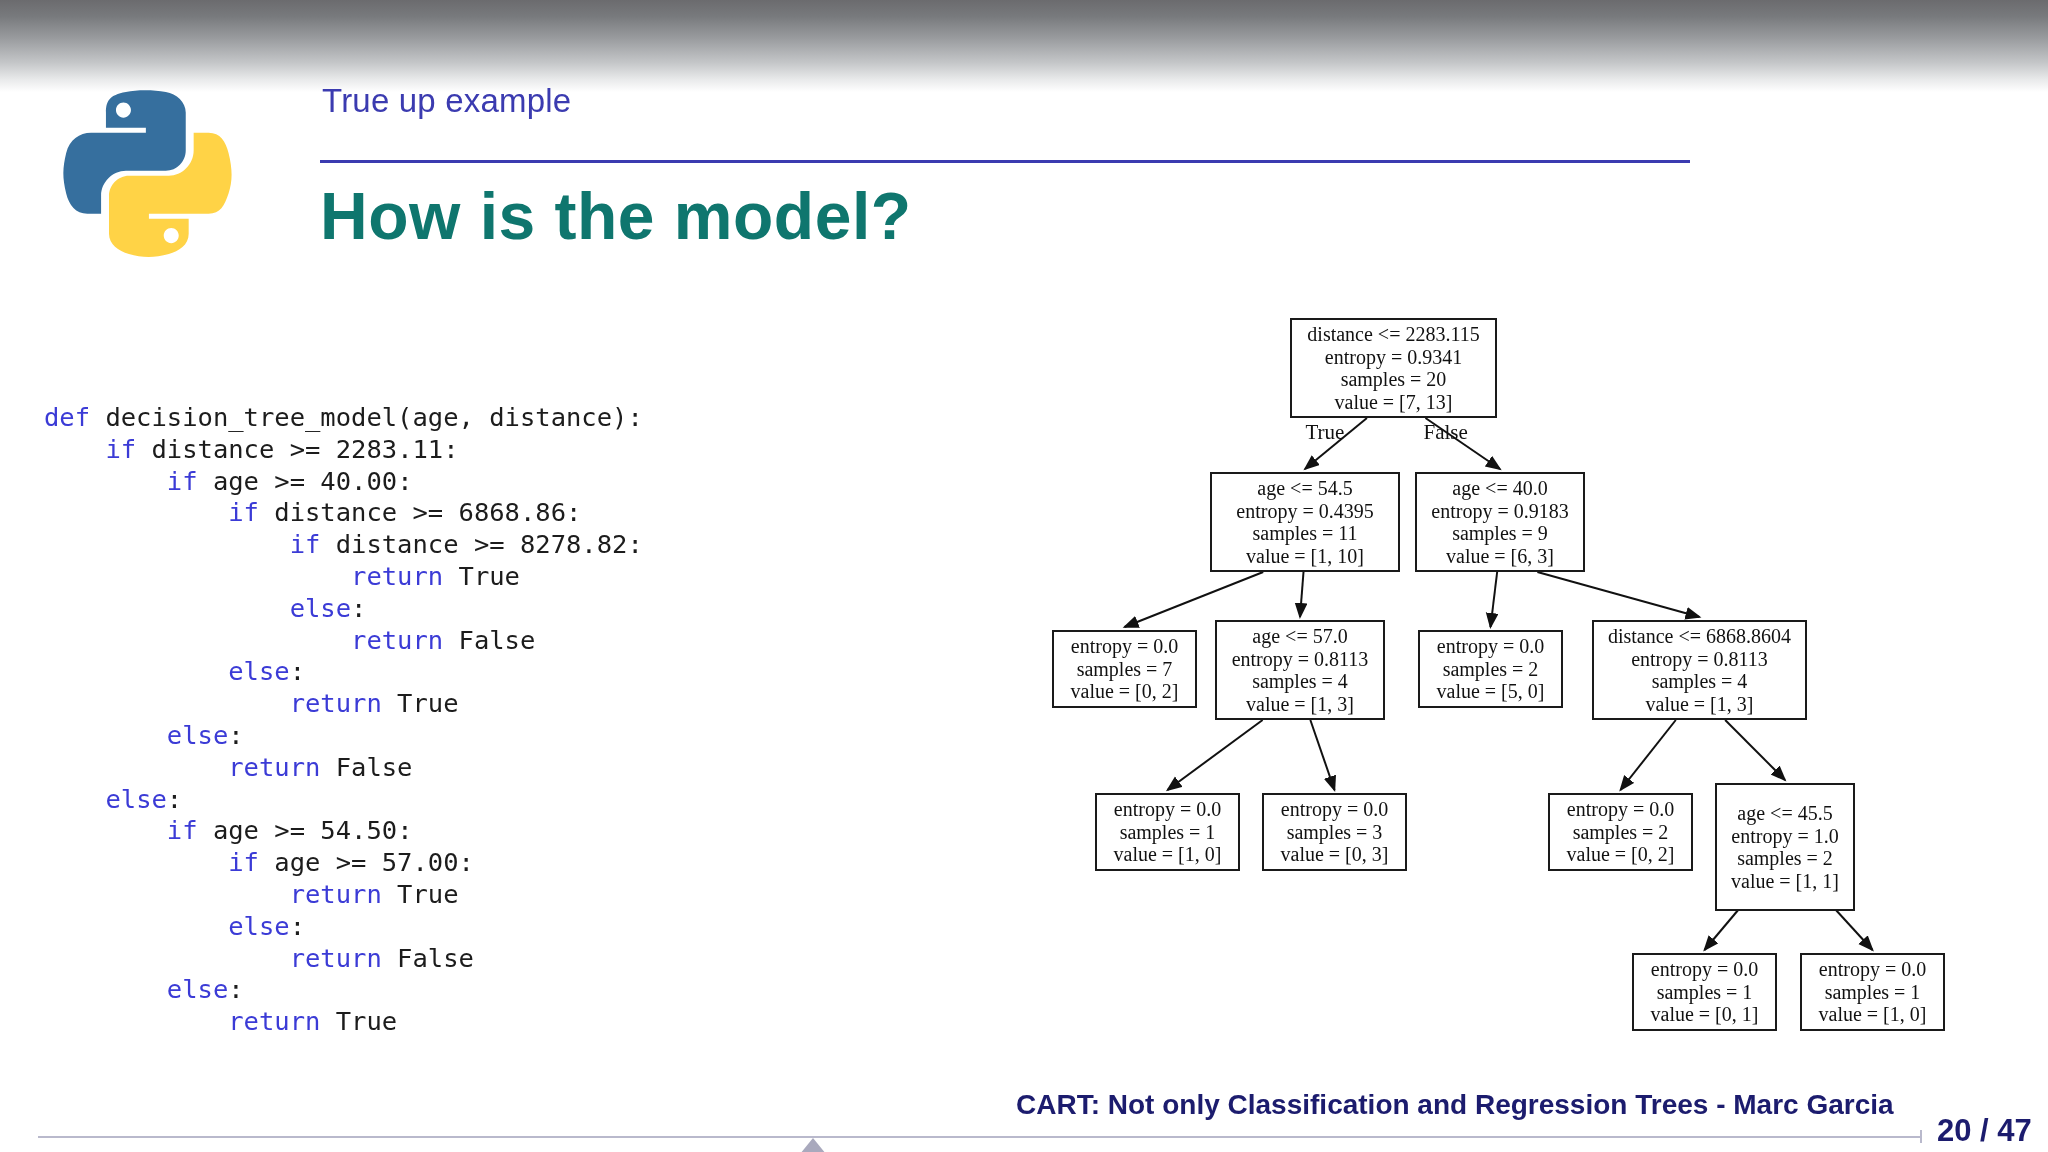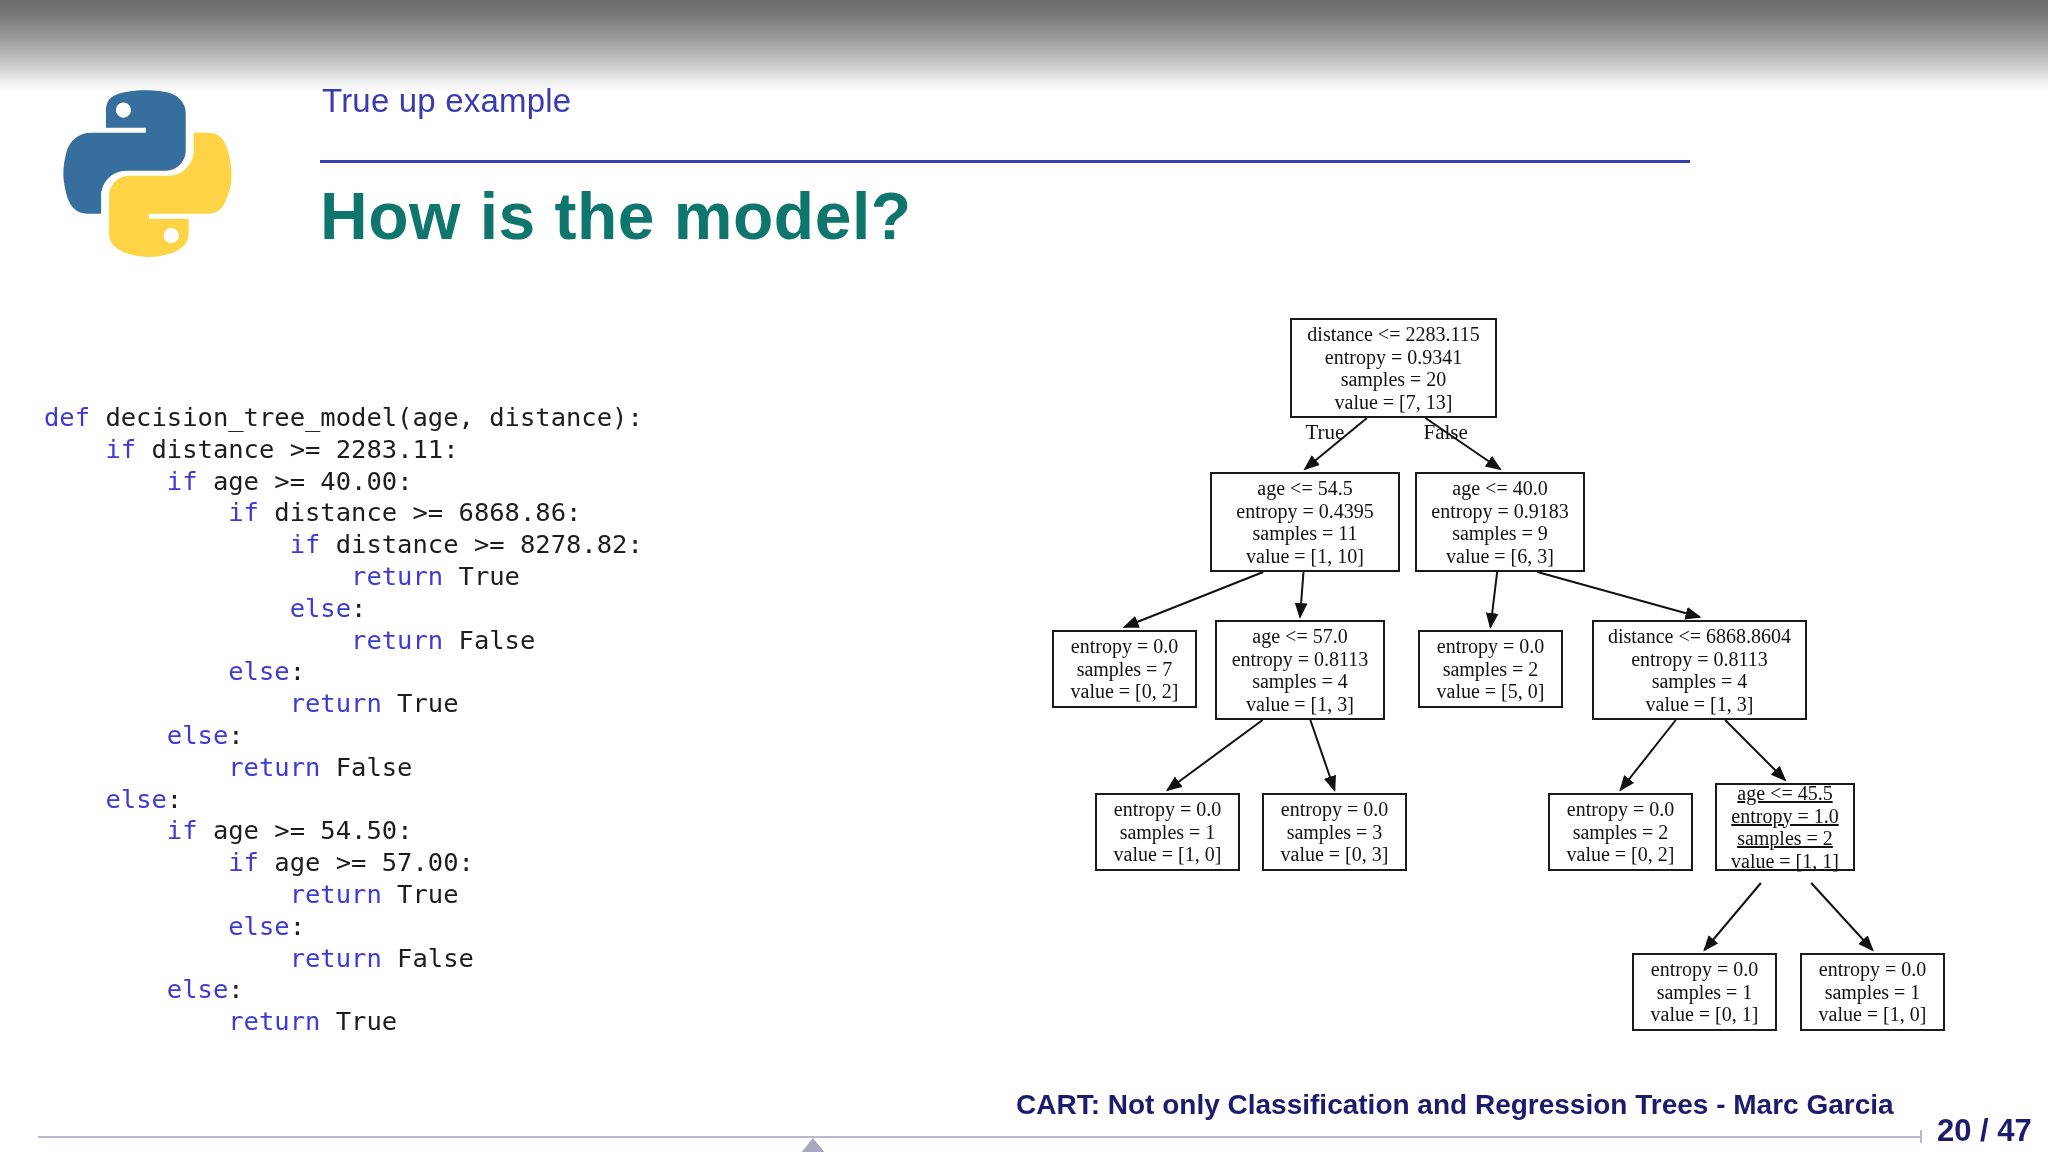--- a/index.html
+++ b/index.html
@@ -174,21 +174,21 @@
       <div class="tnode" style="left: 232px; top: 493px; width: 145px; height: 78px;">
         <div>entropy = 0.0</div>
         <div>samples = 3</div>
         <div>value = [0, 3]</div>
       </div>
       <div class="tnode" style="left: 518px; top: 493px; width: 145px; height: 78px;">
         <div>entropy = 0.0</div>
         <div>samples = 2</div>
         <div>value = [0, 2]</div>
       </div>
-      <div class="tnode" style="left: 685px; top: 483px; width: 140px; height: 88px; text-decoration: underline;">
+      <div class="tnode" style="left: 685px; top: 483px; width: 140px; height: 128px;">
         <div>age &lt;= 45.5</div>
         <div>entropy = 1.0</div>
         <div>samples = 2</div>
         <div>value = [1, 1]</div>
       </div>
       <div class="tnode" style="left: 602px; top: 653px; width: 145px; height: 78px;">
         <div>entropy = 0.0</div>
         <div>samples = 1</div>
         <div>value = [0, 1]</div>
       </div>

